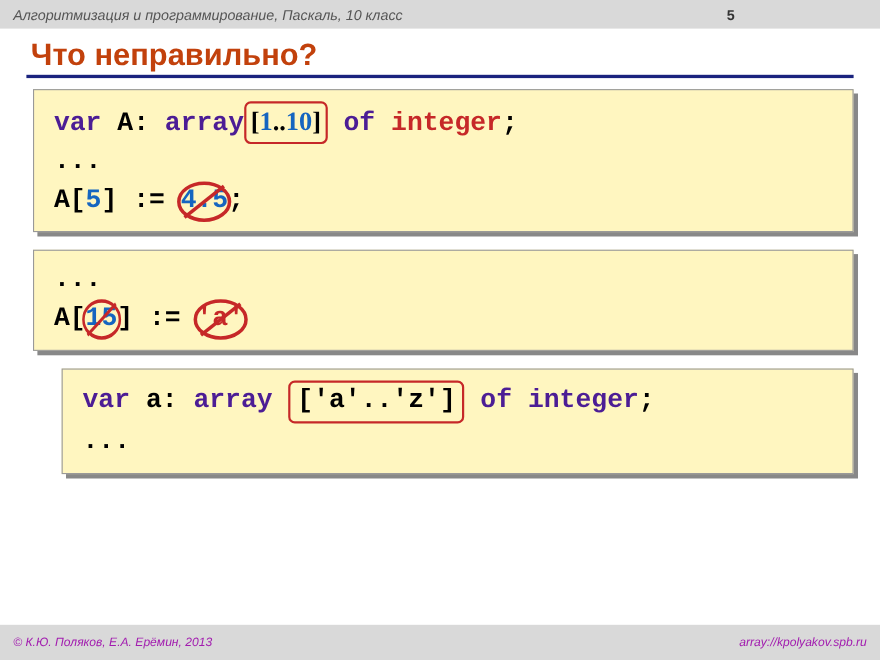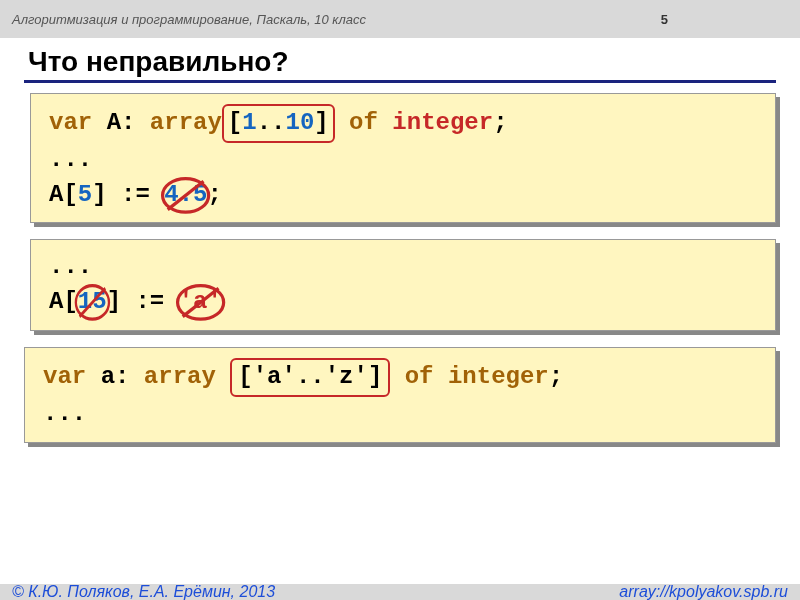--- a/index.html
+++ b/index.html
@@ -7,66 +7,67 @@
     padding: 0;
     width: 800px;
     height: 600px;
     background: #fff;
     font-family: Arial, sans-serif;
     position: relative;
     overflow: hidden;
   }
   .header-bar {
     width: 100%;
-    height: 38px;
+    height: 26px;
     background: #d9d9d9;
     display: flex;
     align-items: center;
     justify-content: space-between;
     padding: 0 12px;
     box-sizing: border-box;
     font-size: 13px;
     color: #555;
     font-style: italic;
   }
   .header-left { }
   .header-right { font-weight: bold; color: #333; margin-right: 120px; font-style: normal; }
   .title {
     font-size: 28px;
     font-weight: bold;
-    color: #000000;
+    color: #c2410c;
     margin: 8px 24px 2px 28px;
   }
   .title-underline {
     height: 3px;
     background: #1a237e;
     margin: 0 24px 10px 24px;
   }
   .codebox {
     position: relative;
     margin: 0 24px 16px 30px;
     background: #fff6c0;
     border: 1px solid #999;
     box-shadow: 4px 4px 0 #888;
     padding: 10px 14px 10px 18px;
     font-family: "Courier New", monospace;
     font-size: 24px;
     line-height: 1.45;
     color: #000;
     font-weight: bold;
   }
-  .kw { color: #a16207; }
+  .kw { color: #4c1d95; }
   .num { color: #1565c0; }
   .type { color: #c62828; }
   .chartoken { color: #c62828; }
   .redbox {
     border: 2px solid #c62828;
     border-radius: 6px;
     padding: 0 4px;
     display: inline-block;
+    font-family: Liberation Serif, serif;
   }
   .yellowbox {
     border: 2px solid #c62828;
     border-radius: 6px;
     padding: 0 6px;
     background: #fff6c0;
     display: inline-block;
   }
   .crossout {
     position: relative;
@@ -75,28 +76,28 @@
   .crossout svg {
     position: absolute;
     left: -4px; top: -2px;
     width: calc(100% + 8px);
     height: calc(100% + 4px);
     pointer-events: none;
   }
   .footer-bar {
     position: absolute;
     left: 0; right: 0; bottom: 0;
-    height: 16px;
+    height: 32px;
     background: #d9d9d9;
     display: flex;
     align-items: center;
     justify-content: space-between;
     padding: 0 12px;
-    font-size: 16px;
-    color: #1d4ed8;
+    font-size: 11px;
+    color: #a21caf;
     font-style: italic;
   }
 </style>
 </head>
 <body>
 
 <div class="header-bar">
   <span class="header-left">Алгоритмизация и программирование, Паскаль, 10 класс</span>
   <span class="header-right">5</span>
 </div>
@@ -140,21 +141,21 @@
     <span class="crossout">
       <span class="chartoken">'a'</span>
       <svg viewBox="0 0 40 30" preserveAspectRatio="none">
         <ellipse cx="20" cy="15" rx="18" ry="13" fill="none" stroke="#c62828" stroke-width="2.5"></ellipse>
         <line x1="6" y1="26" x2="34" y2="4" stroke="#c62828" stroke-width="2.5"></line>
       </svg>
     </span>
   </div>
 </div>
 
-<div class="codebox" style="margin-left:24px;">
+<div class="codebox" style="margin-left:56px;">
   <div>
     <span class="kw">var</span>
     <span>a</span>:
     <span class="kw">array</span>
     <span class="yellowbox">['a'..'z']</span>
     <span class="kw">of</span>
     <span class="kw">integer</span>;
   </div>
   <div>...</div>
 </div>

